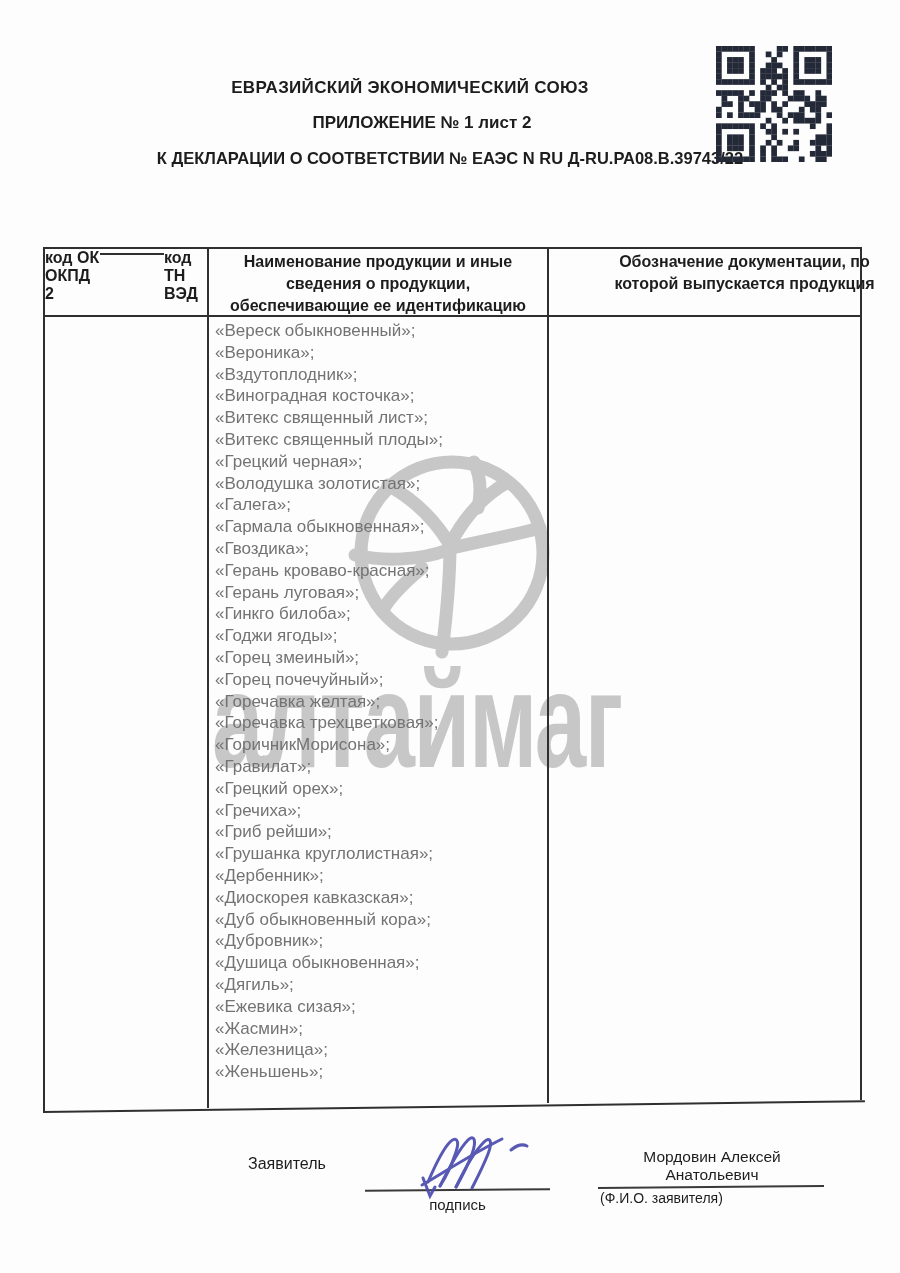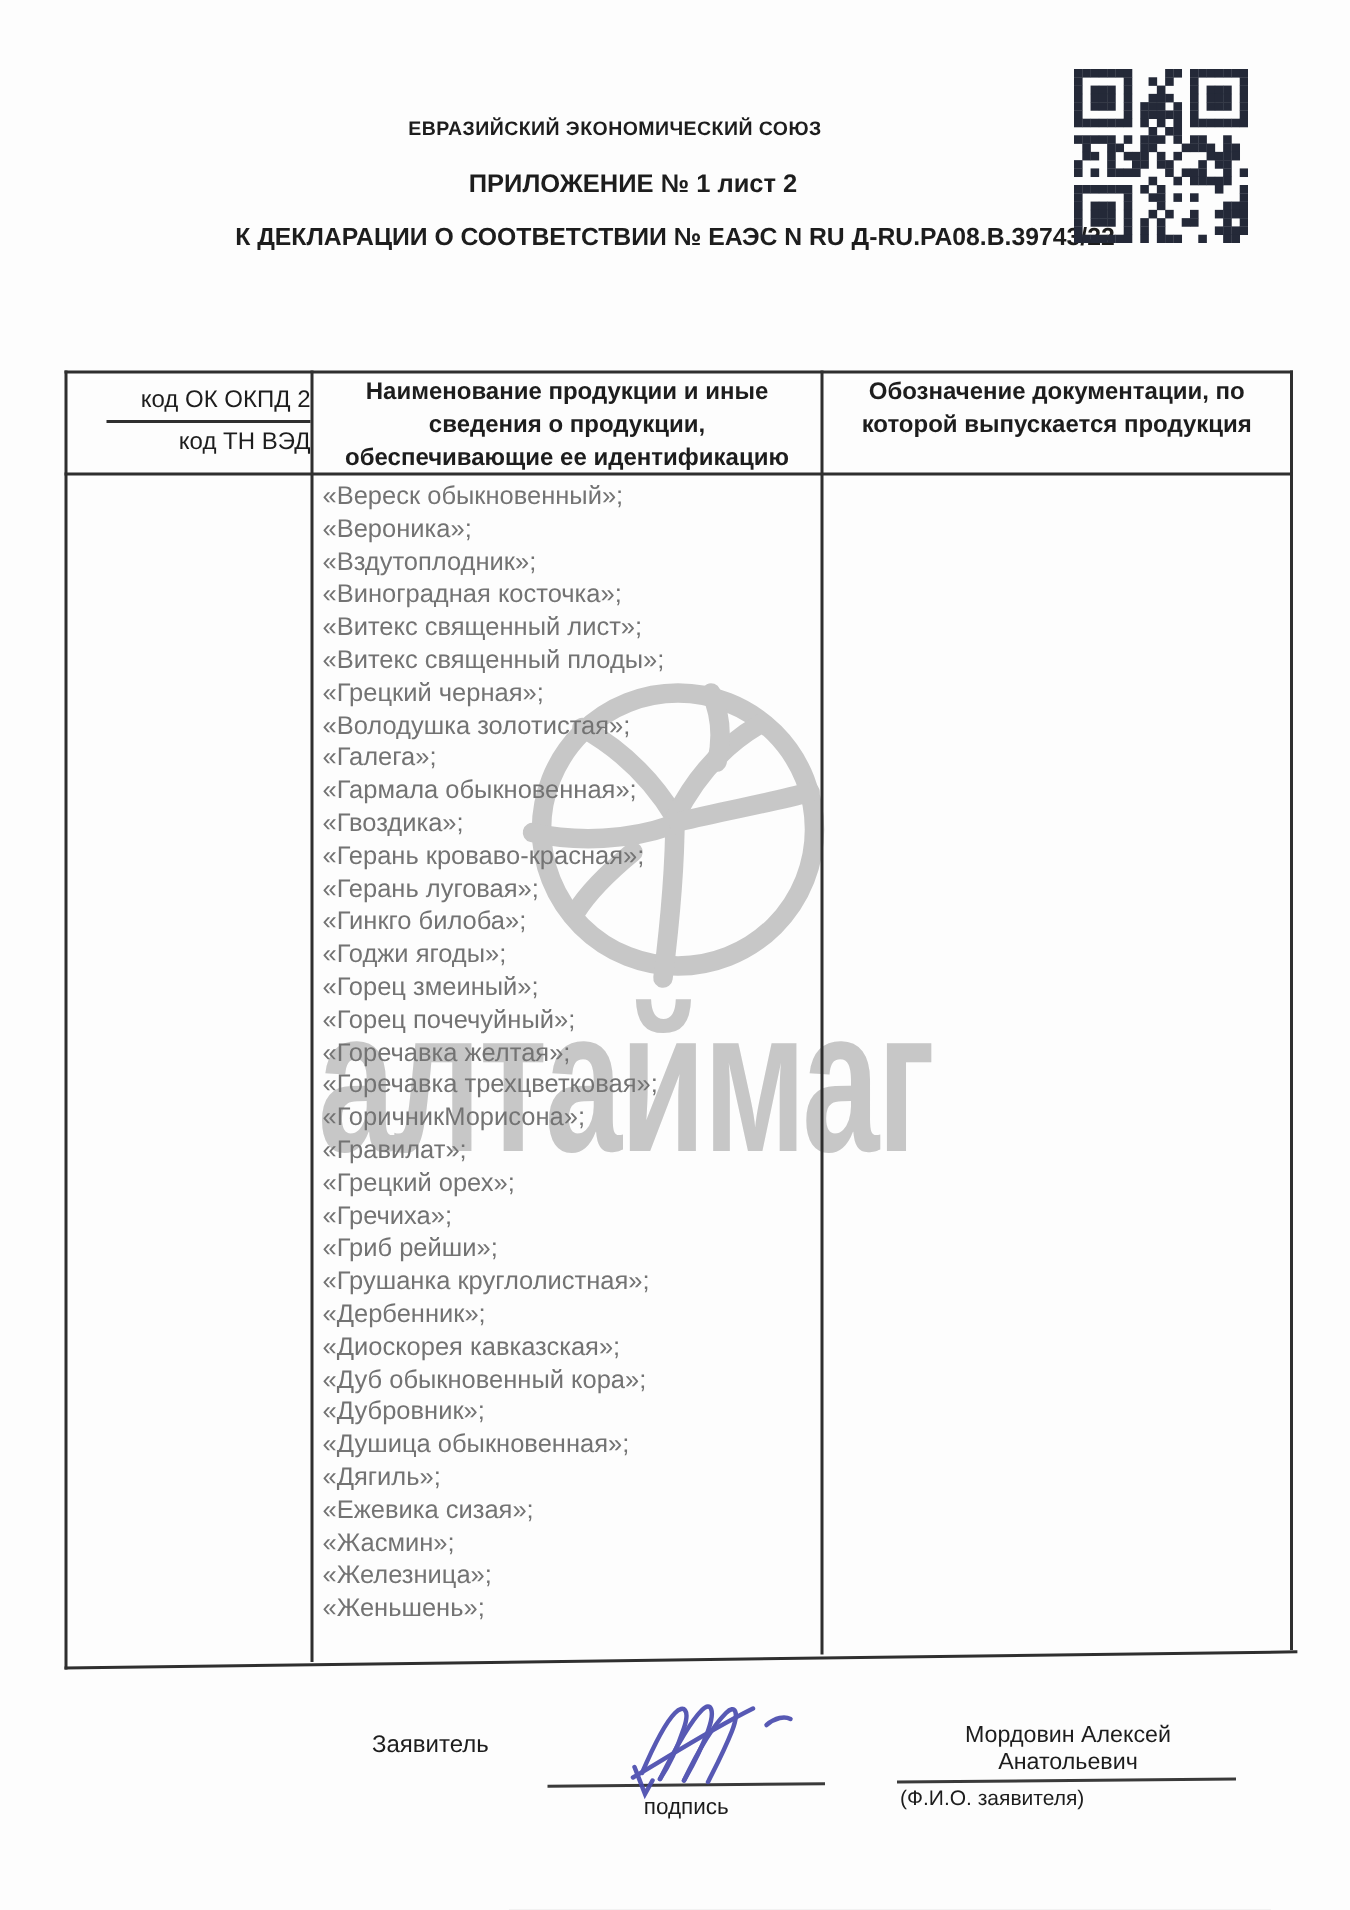--- a/index.html
+++ b/index.html
@@ -17,42 +17,42 @@
     transform:scale(0.68,1);transform-origin:left top;letter-spacing:-2px;
     white-space:nowrap;
   }
   .wm-tagline{
     position:absolute;left:320px;top:778px;
     font-size:31px;color:#c9c9c9;letter-spacing:1px;white-space:nowrap;
   }
   
   .content{position:absolute;inset:0;z-index:2;}
   .hdr{position:absolute;left:0;right:80px;text-align:center;font-weight:bold;white-space:nowrap;}
-  .h1{top:78px;font-size:13px;letter-spacing:.3px;}
+  .h1{top:78px;font-size:17px;letter-spacing:.3px;}
   .h2{top:113px;font-size:17px;padding-left:24px;}
   .h3{top:149px;font-size:16.5px;right:0;}
   .qr{position:absolute;left:716px;top:46px;width:116px;height:116px;}
   
   .table{position:absolute;left:43px;top:247px;width:819px;height:866px;}
   .bline{position:absolute;background:#2f2f2f;}
   .b-top{left:0;top:0;width:819px;height:2px;}
   .b-left{left:0;top:0;width:2px;height:866px;}
   .b-right{left:817px;top:0;width:2px;height:853px;}
   .v1{left:164px;top:0;width:2px;height:861px;}
   .v2{left:504px;top:0;width:2px;height:856px;}
   .h-mid{left:0;top:68px;width:819px;height:2px;}
   .b-bottom{left:0;top:864px;width:822px;height:2px;transform:rotate(-0.75deg);transform-origin:left center;}
   .c1{
     position:absolute;left:2px;top:2px;width:162px;height:64px;
-    display:flex;flex-direction:column;align-items:flex-end;justify-content:center;
-    font-weight:normal;font-size:16px;
+    display:flex;flex-direction:row;align-items:flex-start;justify-content:center;
+    font-weight:bold;font-size:16px;
   }
   .c1-divider{width:136px;height:2px;background:#2f2f2f;margin:4px 0;}
   .c2{position:absolute;left:166px;top:4px;width:338px;text-align:center;font-weight:bold;font-size:16px;line-height:22px;}
-  .c3{position:absolute;left:506px;top:4px;width:311px;text-align:center;font-weight:bold;font-size:16px;line-height:22px;}
+  .c3{position:absolute;left:506px;top:4px;width:311px;text-align:center;font-weight:bold;font-size:16px;line-height:22px;padding-left:40px;}
   .plist{position:absolute;left:172px;top:73px;font-size:17px;line-height:21.8px;color:#737373;}
   
   .applicant{position:absolute;left:248px;top:1155px;font-size:16px;}
   .sig-svg{position:absolute;left:408px;top:1124px;z-index:3;}
   .sig-line{position:absolute;left:365px;top:1189px;width:185px;height:2px;background:#3a3a3a;transform:rotate(-0.5deg);}
   .sig-caption{position:absolute;left:365px;top:1196px;width:185px;text-align:center;font-size:15px;}
   .fio-name{position:absolute;left:600px;top:1148px;width:224px;text-align:center;font-size:15.5px;line-height:18px;}
   .fio-line{position:absolute;left:598px;top:1186px;width:226px;height:2px;background:#3a3a3a;transform:rotate(-0.5deg);}
   .fio-caption{position:absolute;left:600px;top:1190px;width:224px;text-align:left;font-size:14px;}
 </style>

